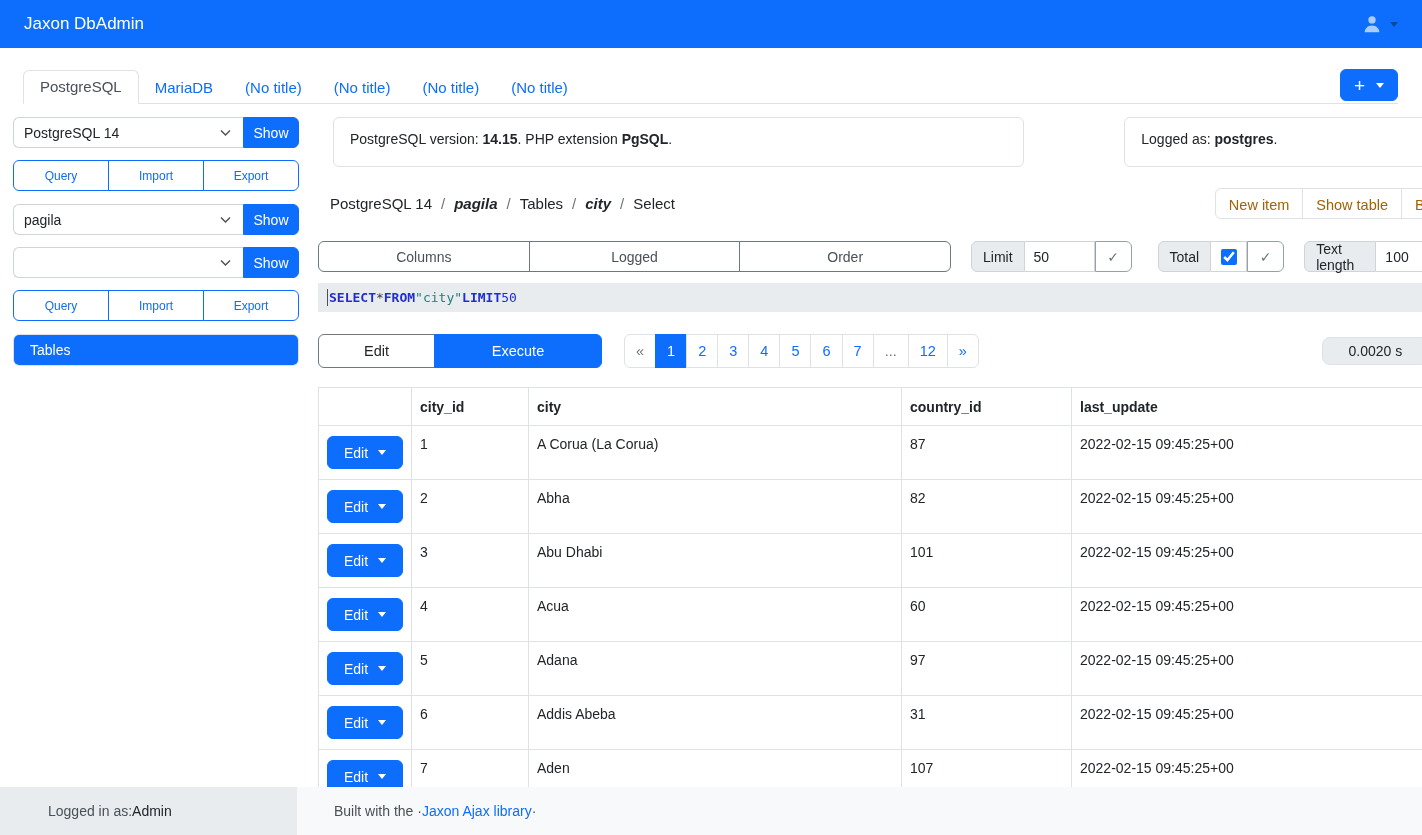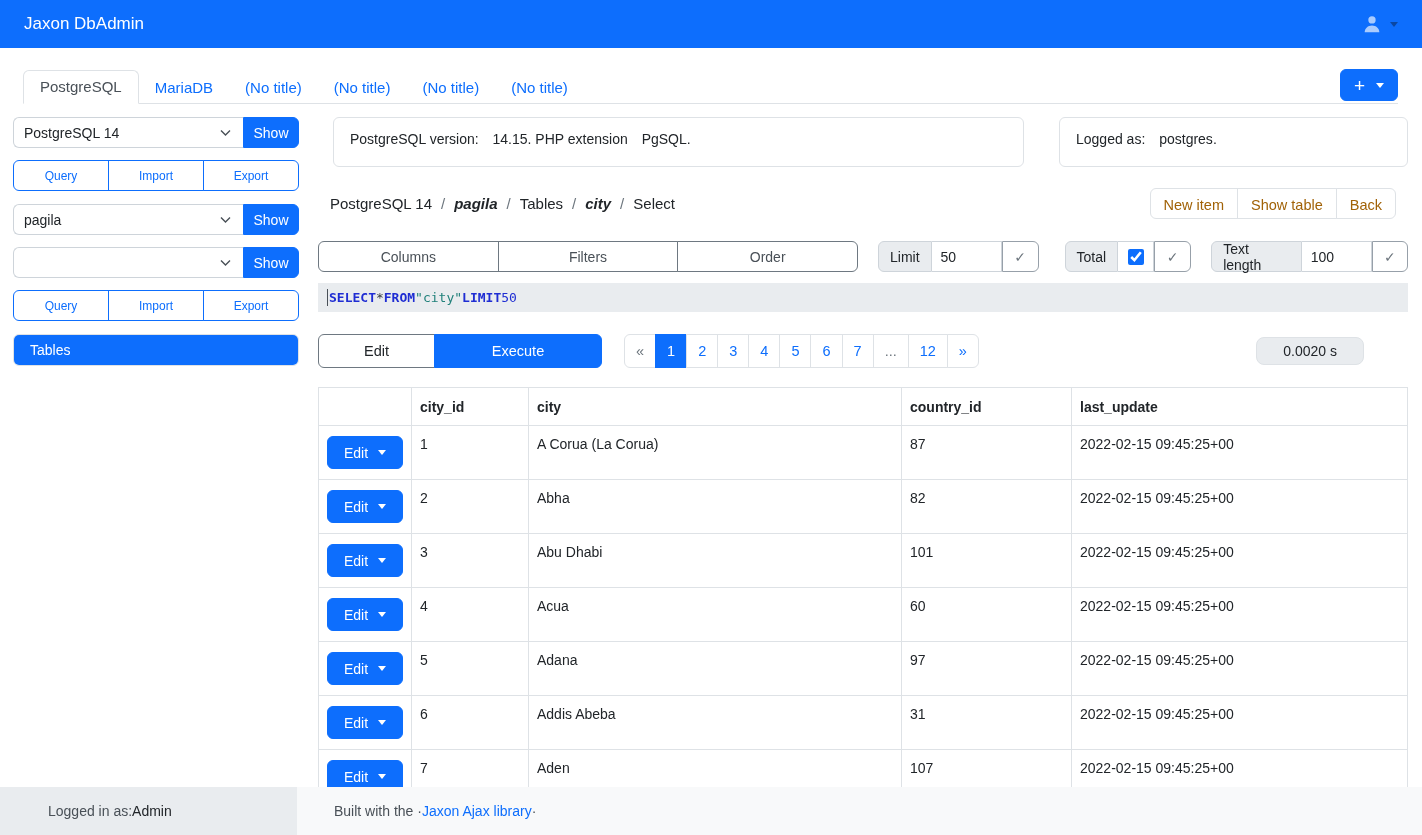--- a/index.html
+++ b/index.html
@@ -37,35 +37,35 @@
   .qie-group button:last-child { border-radius:0 6px 6px 0; }
   .list-group { border-radius:6px; border:1px solid #dee2e6; margin-top:2px; overflow:hidden; }
   .list-item { padding:7px 16px; background:#fff; cursor:pointer; border-top:1px solid #dee2e6; }
   .list-item:first-child { border-top:none; }
   .list-item.active { background:#0d6efd; border-color:#0d6efd; color:#fff; }
   
   .info-row { display:flex; margin-bottom:21px; }
   .info-box { border:1px solid #dee2e6; border-radius:6px; padding:13px 16px; height:50px; background:#fff; }
   .info-box.version { margin-left:15px; width:691px; }
   .info-box.logged { margin-left:auto; width:349px; }
-  .b { font-weight:normal;margin-left:10px; }
+  .b { font-weight:bold; }
   
   .crumb-row { display:flex; align-items:center; margin:0 12px 22px; height:31px; }
   .breadcrumb { font-size:15px; display:flex; align-items:center; }
   .crumb { color:#212529; cursor:pointer; }
   .crumb.em { font-weight:bold; font-style:italic; }
   .crumb-sep { color:#6c757d; margin:0 9px; }
   .pact-group { margin-left:auto; display:flex; height:31px; }
   .pact-group button { background:#fff; border:1px solid #dee2e6; color:#a16207; font-size:14.5px; padding:8px 13px; cursor:pointer; }
   .pact-group button + button { margin-left:-1px; }
   .pact-group button:first-child { border-radius:6px 0 0 6px; }
   .pact-group button:last-child { border-radius:0 6px 6px 0; }
   
   .toolbar { display:flex; height:31px; margin-bottom:11px; }
-  .cfo-group { display:flex; width:540px; }
+  .cfo-group { display:flex; width:633px; }
   .cfo-group button { flex:1; background:#fff; border:1px solid #6e7881; color:#495057; font-size:14px; cursor:pointer; }
   .cfo-group button + button { margin-left:-1px; }
   .cfo-group button:first-child { border-radius:6px 0 0 6px; }
   .cfo-group button:last-child { border-radius:0 6px 6px 0; }
   .igroup { display:flex; height:31px; }
   .ig-label { background:#e9ecef; border:1px solid #ced4da; border-radius:6px 0 0 6px; display:flex; align-items:center; padding:0 11px; color:#212529; }
   .ig-input { border:1px solid #ced4da; border-left:none; padding:0 9px; font-size:14px; color:#212529; width:70px; outline:none; font-family:inherit; }
   .ig-check { width:37px; background:#fff; border:1px solid #97a0a9; border-radius:0 6px 6px 0; color:#6c757d; font-size:14px; cursor:pointer; }
   .ig-chkcell { width:36px; border:1px solid #ced4da; border-left:none; display:flex; align-items:center; justify-content:center; background:#fff; }
   .chk { width:16px; height:16px; accent-color:#0d6efd; cursor:pointer; }
@@ -203,21 +203,21 @@
       <div class="pact-group">
         <button>New item</button>
         <button>Show table</button>
         <button>Back</button>
       </div>
     </div>
 
     <div class="toolbar">
       <div class="cfo-group">
         <button>Columns</button>
-        <button>Filters</button>
+        <button>Logged</button>
         <button>Order</button>
       </div>
       <div class="igroup g-limit">
         <span class="ig-label">Limit</span>
         <input class="ig-input" value="50" style="">
         <button class="ig-check"><span>✓</span></button>
       </div>
       <div class="igroup g-total">
         <span class="ig-label">Total</span>
         <span class="ig-chkcell">

